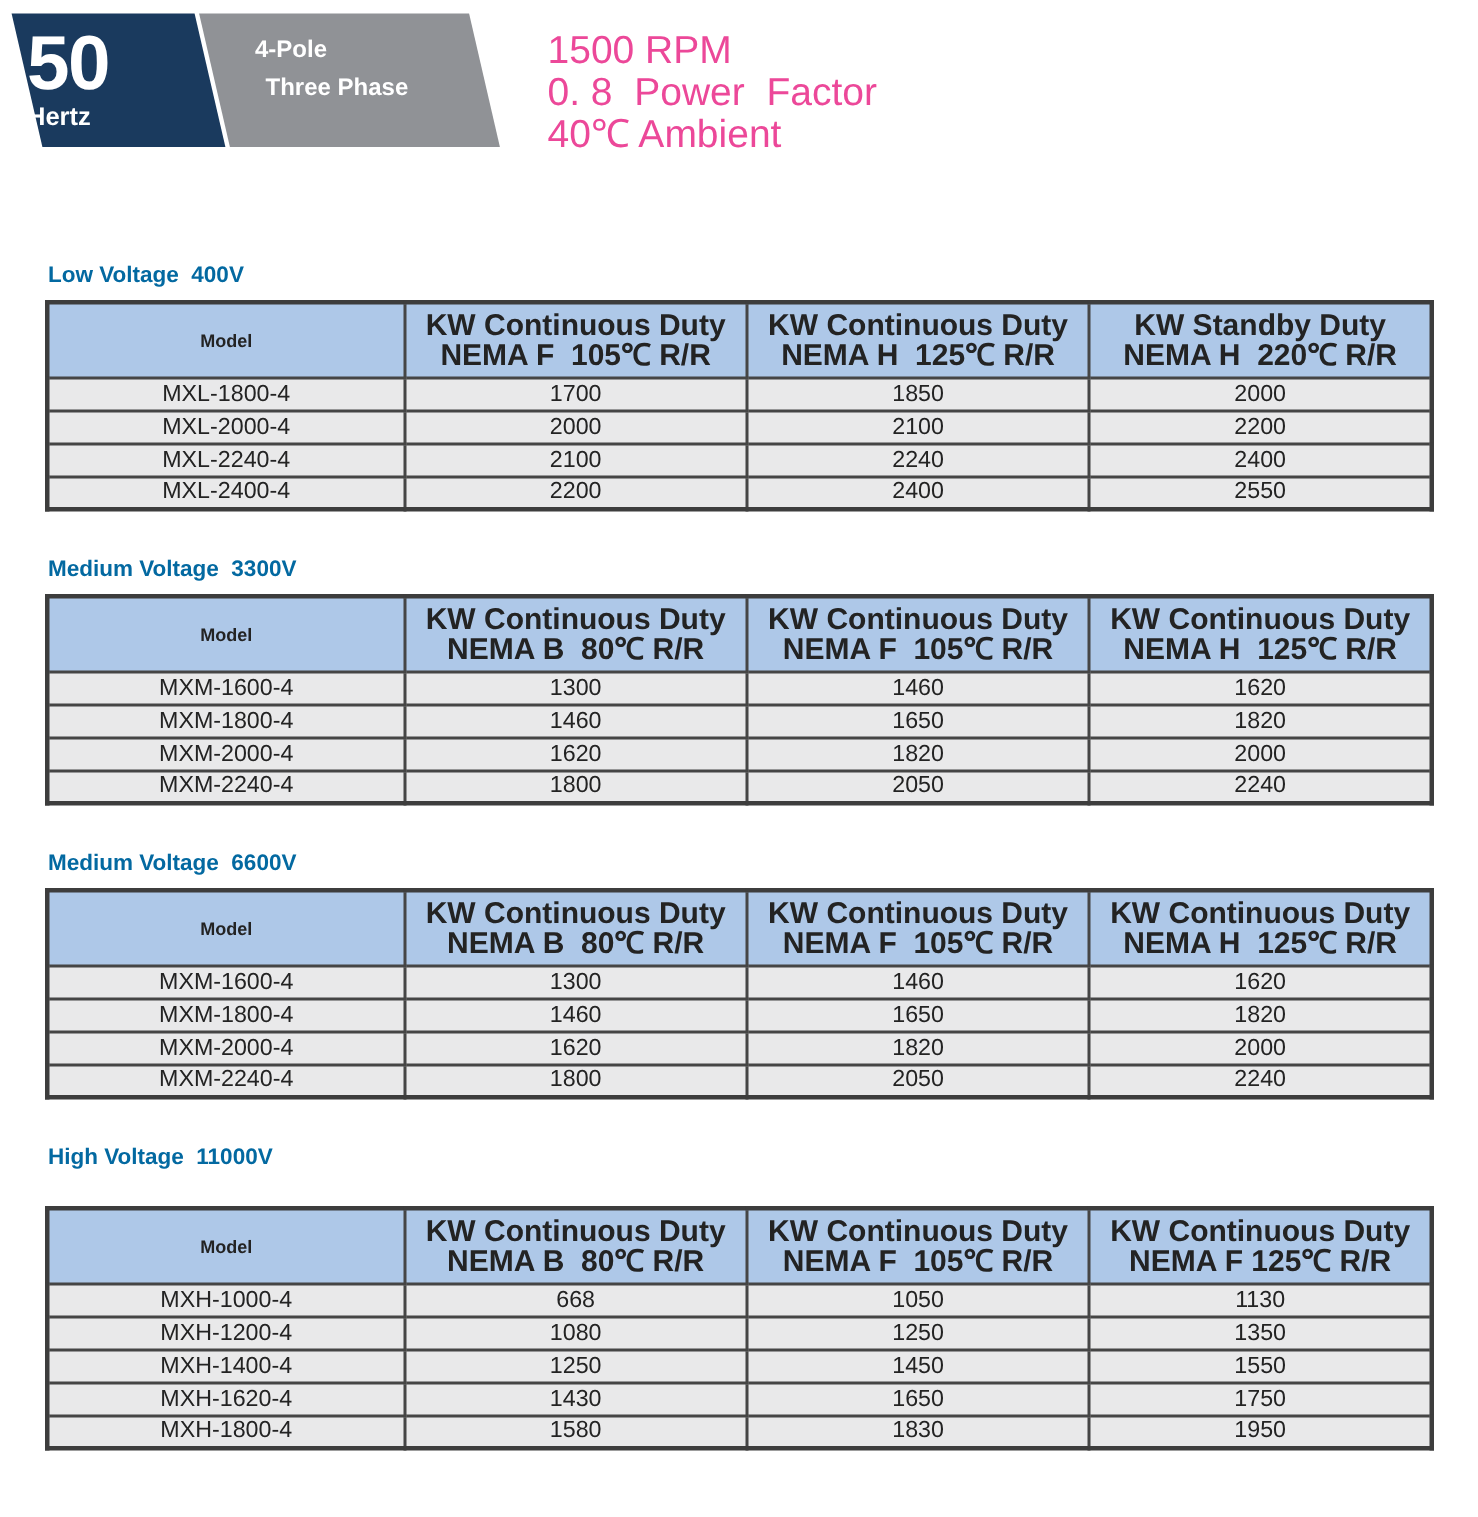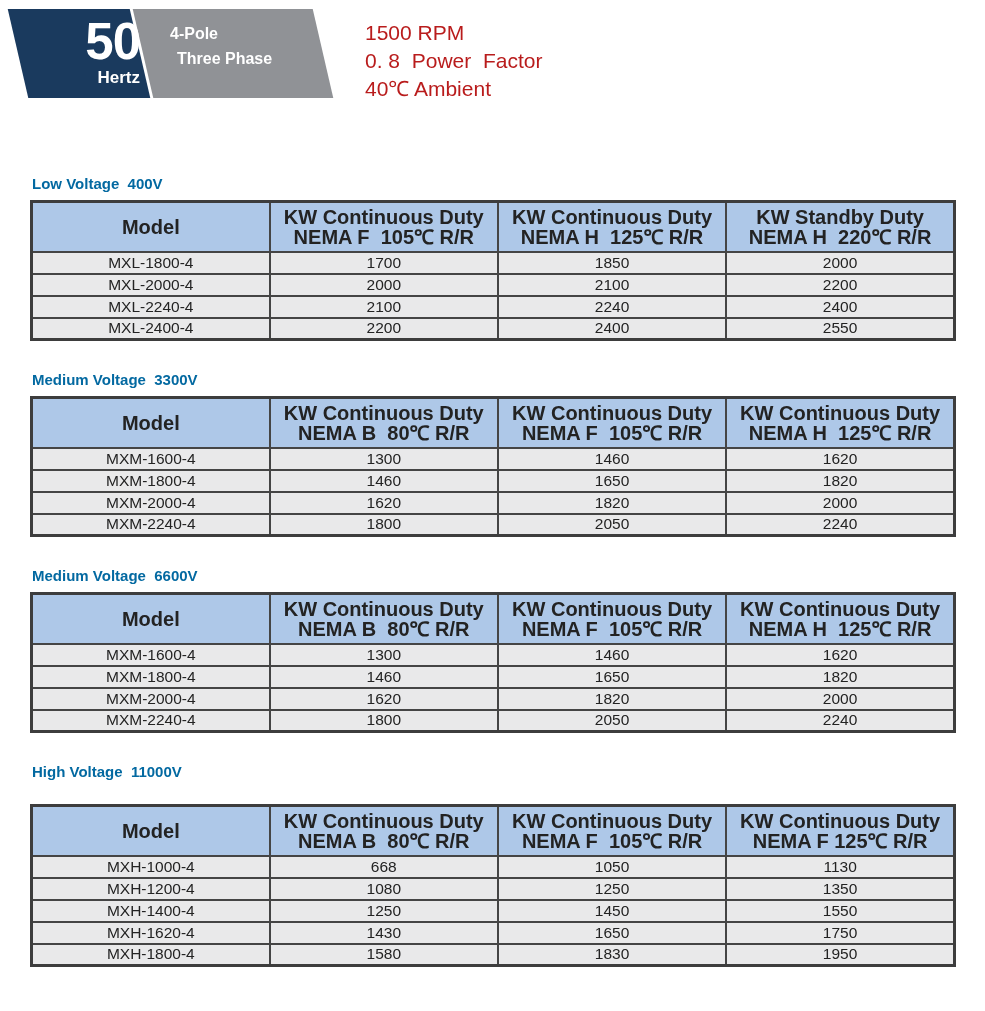--- a/index.html
+++ b/index.html
@@ -12,28 +12,28 @@
     overflow: hidden;
   }
 
   
   .badge-area { position: absolute; top: 9px; left: 0; width: 985px; height: 92px; }
   .shape { position: absolute; top: 0; height: 89px; }
   .shape-navy  { left: 18px;  width: 122px; background: #1a3a5e; transform: skewX(13deg); }
   .shape-gray  { left: 143px; width: 180px; background: #909296; transform: skewX(13deg); }
   .navy-text {
     position: absolute; left: 18px; top: 0; width: 122px; height: 89px;
-    color: #ffffff; text-align: right;
+    color: #ffffff; text-align: left;
   }
   .freq-value { font-size: 51px; font-weight: bold; line-height: 52px; margin-top: 7px; letter-spacing: -1px; }
   .freq-unit  { font-size: 17px; font-weight: bold; line-height: 18px; margin-top: 1px; }
   .gray-text { position: absolute; left: 170px; top: 15px; color: #ffffff; font-weight: bold; font-size: 16px; }
   .pole-line  { line-height: 20px; }
   .phase-line { line-height: 20px; margin-top: 5px; margin-left: 7px; }
-  .specs { position: absolute; left: 365px; top: 10px; color: #b91c1c; font-size: 21px; }
+  .specs { position: absolute; left: 365px; top: 10px; color: #ec4899; font-size: 26px; }
   .spec-line { line-height: 28px; white-space: pre; }
 
   
   .content { position: absolute; top: 174px; left: 30px; width: 926px; }
   .section-title {
     margin: 0 0 6px 2px;
     font-size: 15px; font-weight: bold; color: #0369a1;
     white-space: pre; line-height: 20px;
   }
   .tbl-section .spec-table { margin-bottom: 29px; }
@@ -44,21 +44,21 @@
     border: 3px solid #3d3d3d;
   }
   .spec-table th, .spec-table td {
     border: 2px solid #454545;
     text-align: center; color: #232323; vertical-align: middle;
   }
   .spec-table th {
     background: #aec8e8; font-weight: bold; font-size: 20px;
     height: 50px; padding: 2px 0; line-height: 20px;
   }
-  .spec-table th:first-child { width: 25.8%; font-size: 20px; }
+  .spec-table th:first-child { width: 25.8%; font-size: 12px; }
   .spec-table td {
     background: #e9e9ea; font-size: 15.5px; height: 22px; padding: 0;
   }
   .hl { white-space: pre; }
 </style>
 </head>
 <body>
 
 <div class="badge-area">
   <div class="shape shape-navy"></div>

